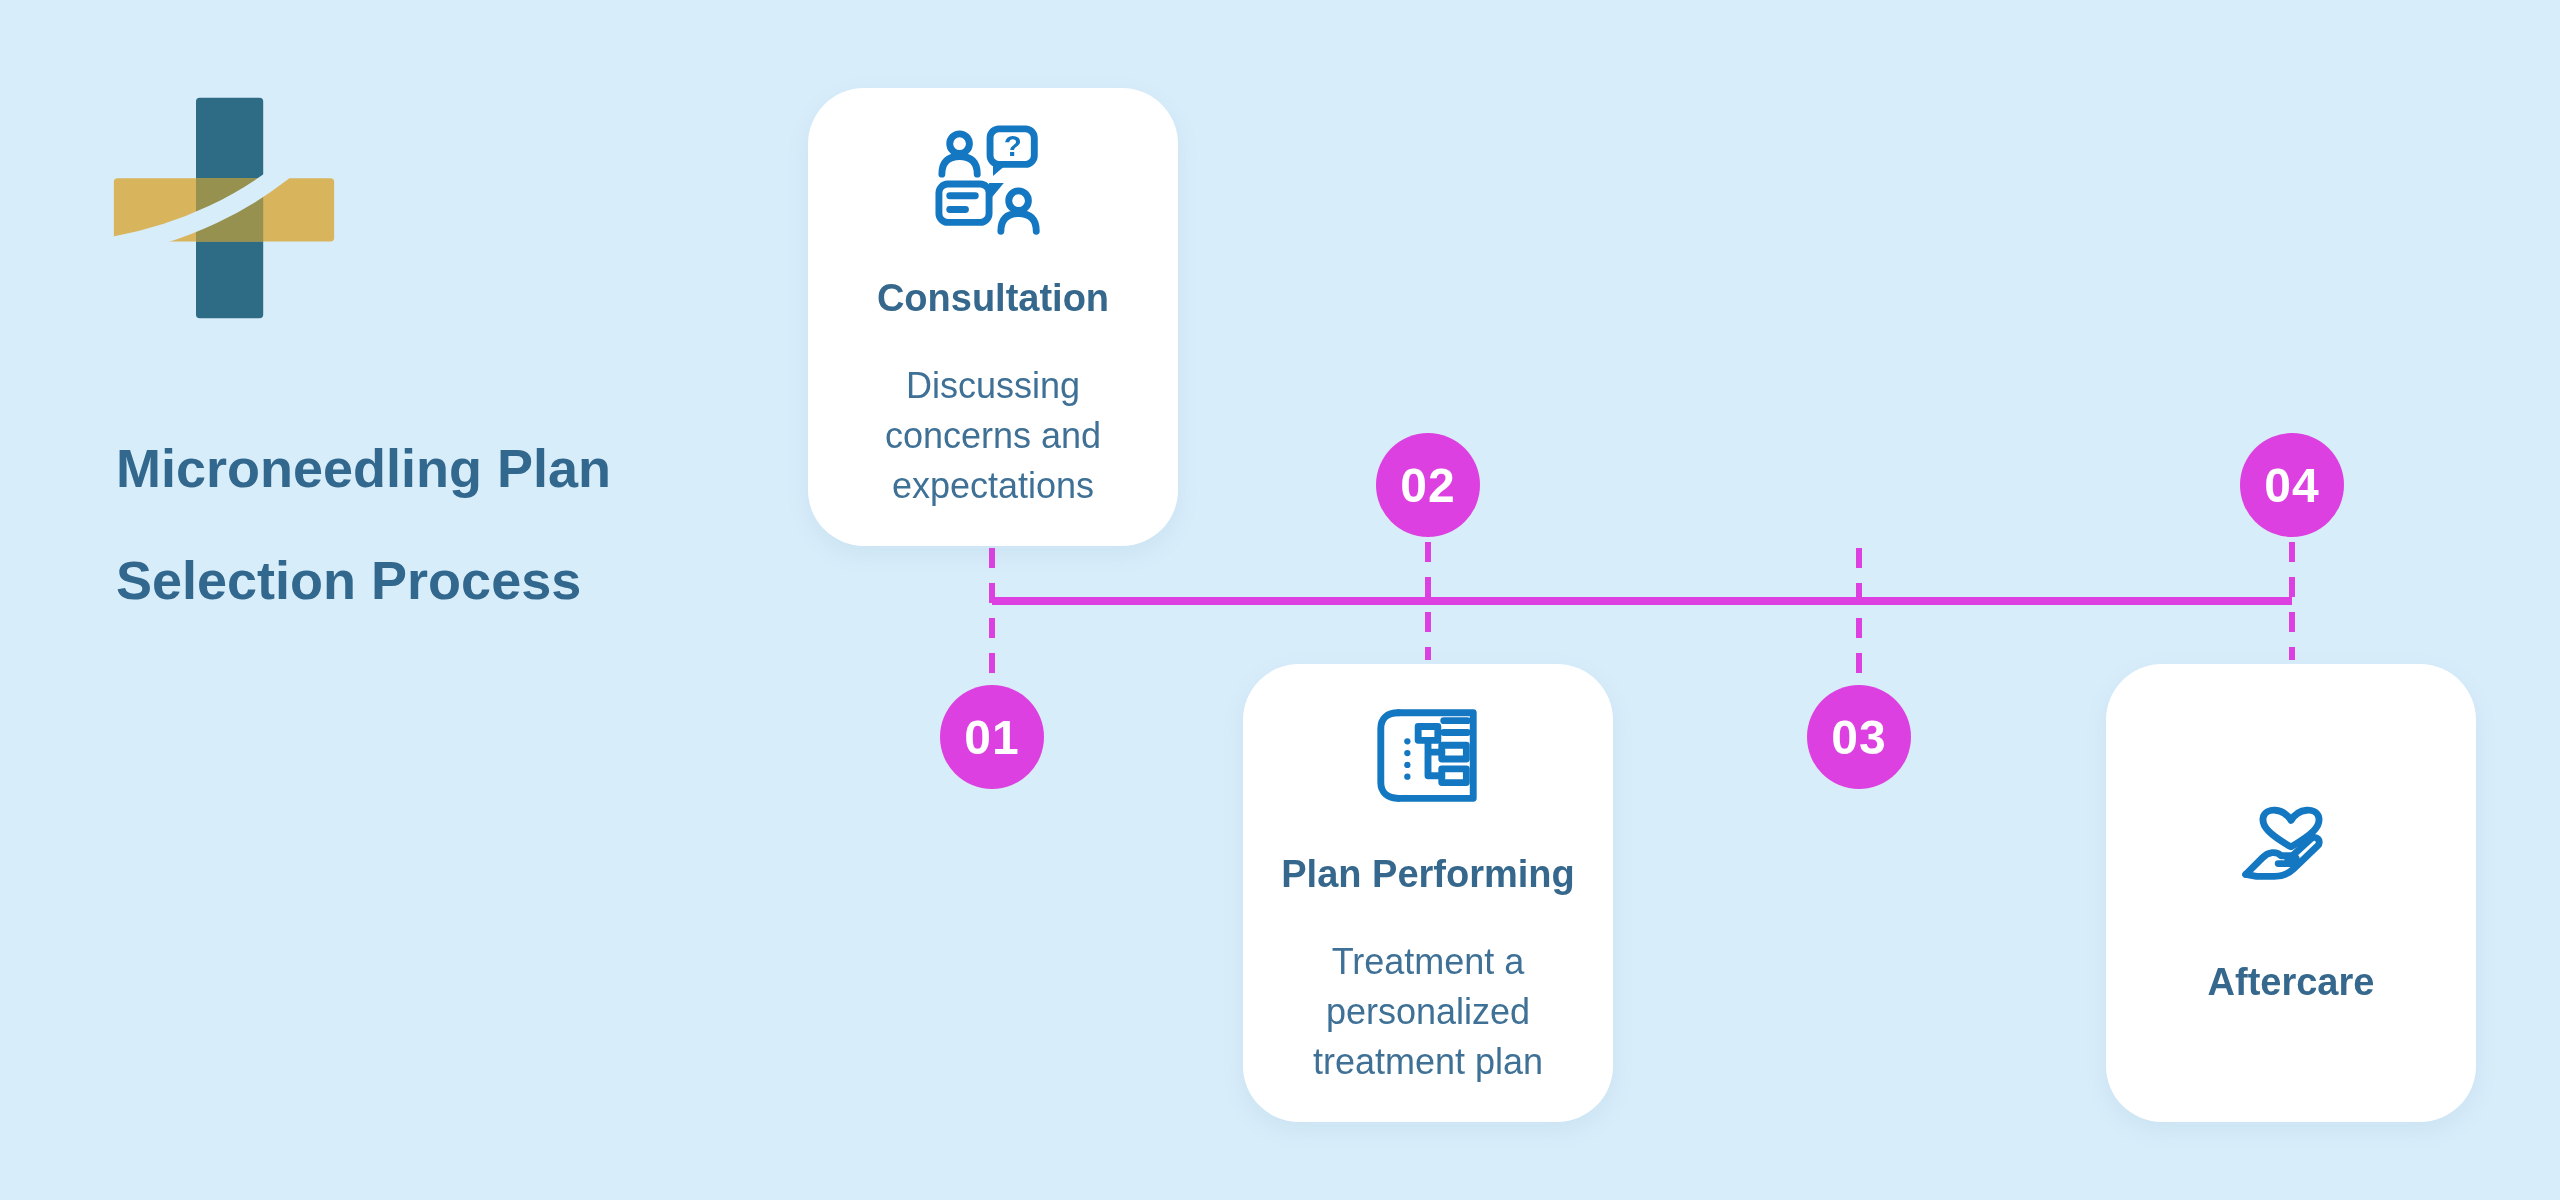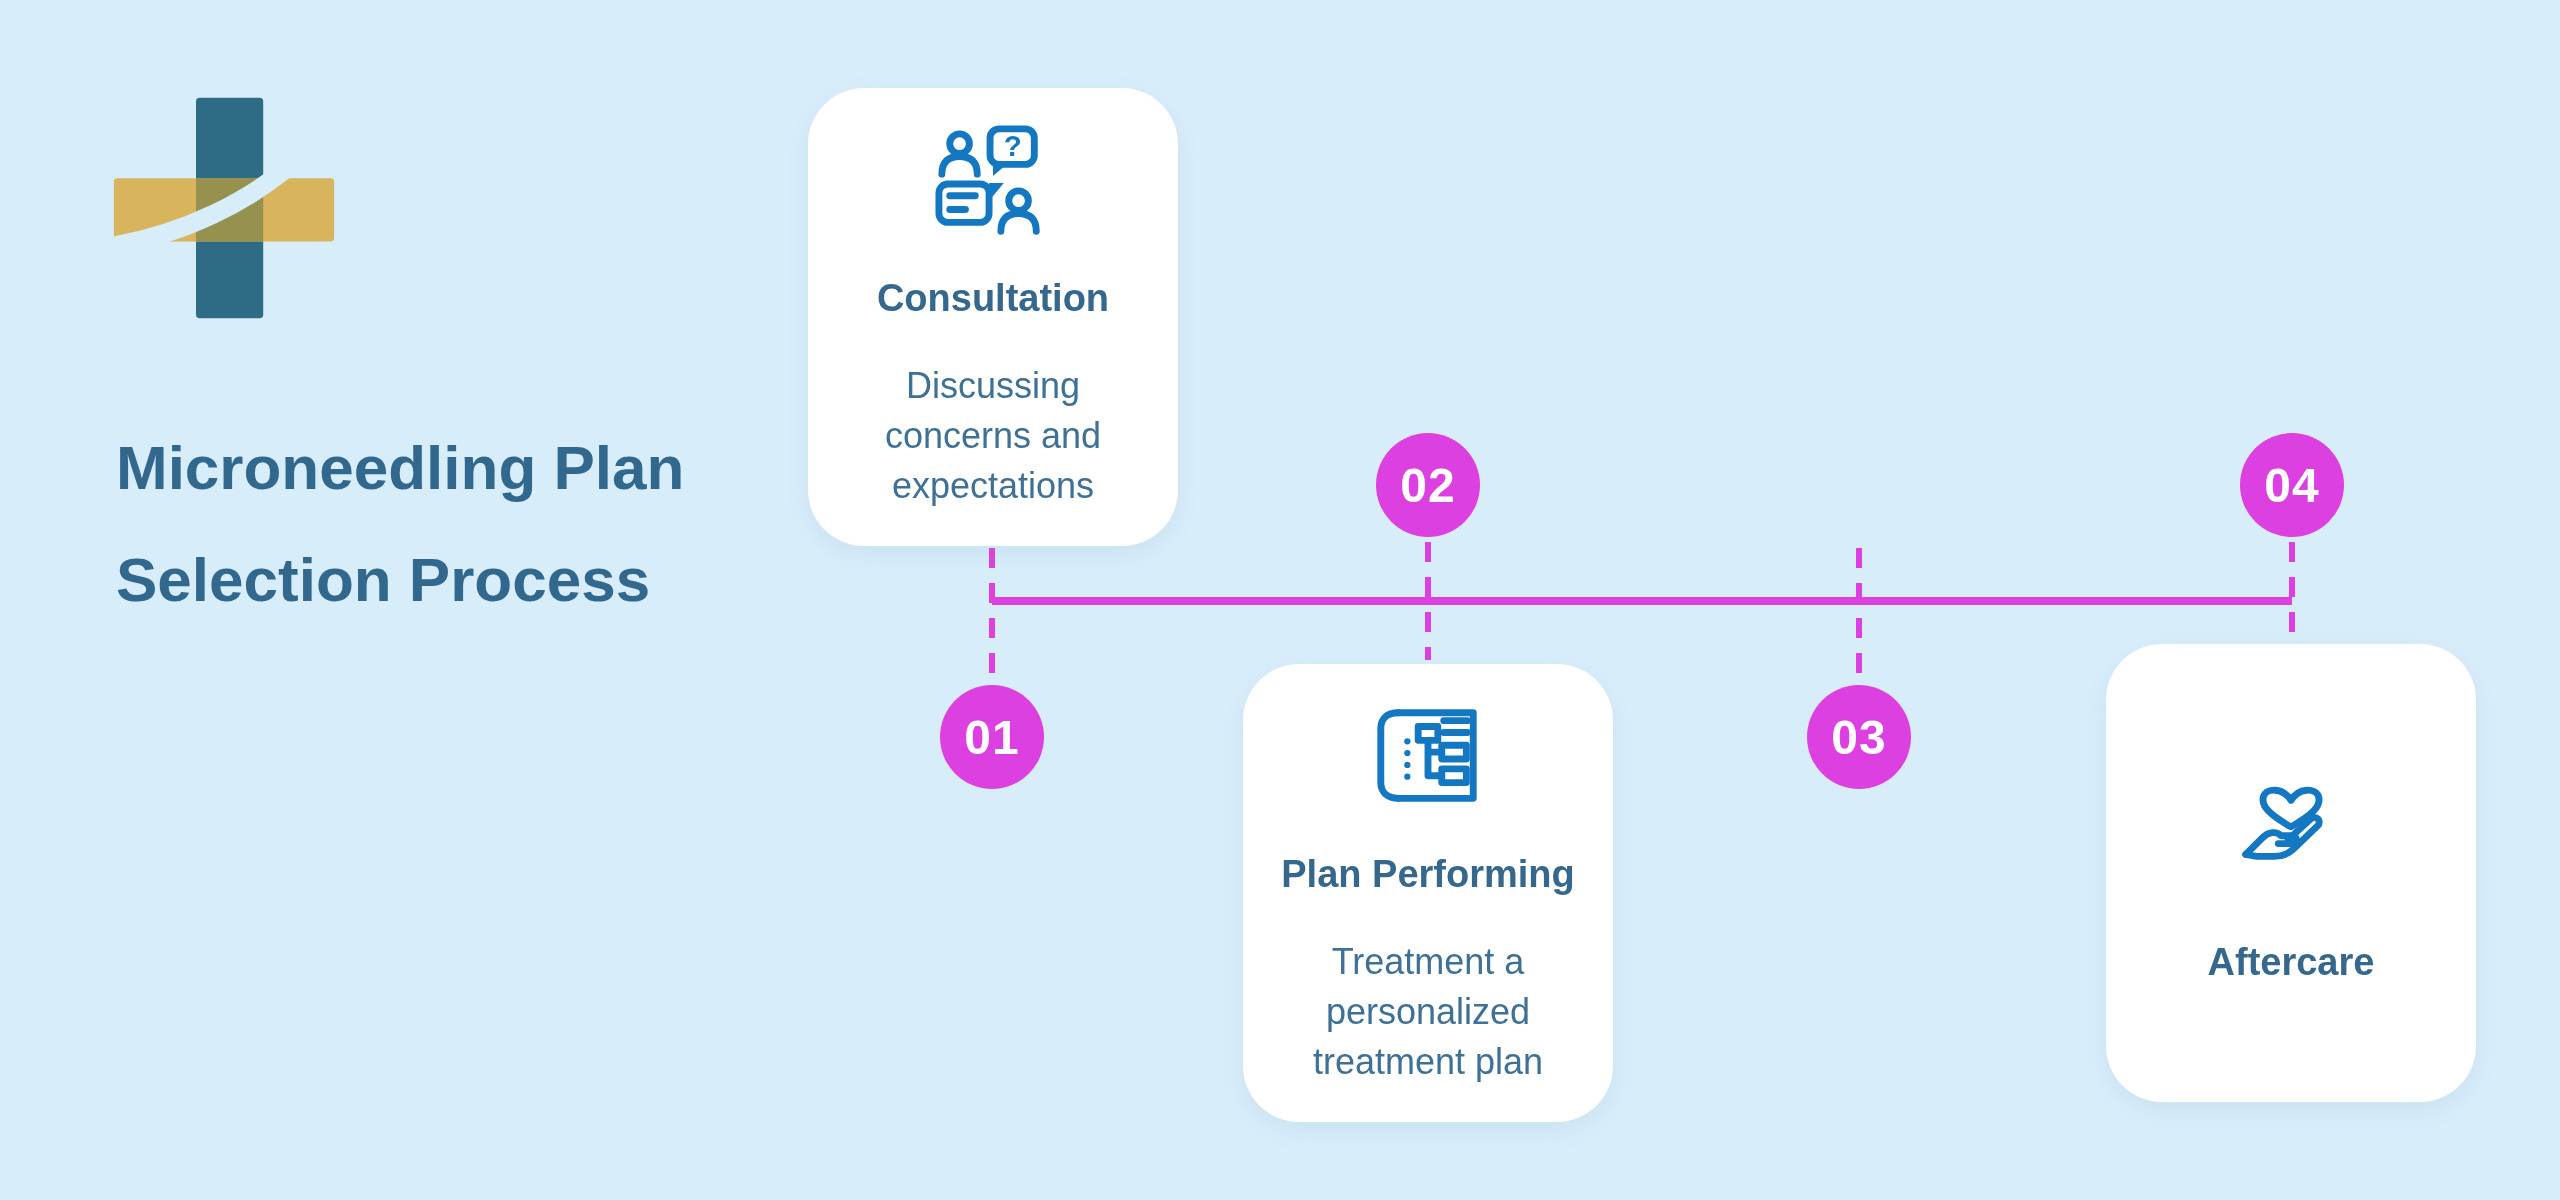--- a/index.html
+++ b/index.html
@@ -11,39 +11,39 @@
     overflow: hidden;
   }
   .canvas { position: absolute; inset: 0; width: 2560px; height: 1200px; }
 
   
   .logo { position: absolute; left: 112px; top: 92px; width: 224px; height: 232px; }
 
   
   .page-title {
     position: absolute; left: 116px; top: 412px; width: 660px;
-    font-size: 62px; line-height: 112px; font-weight: 700;
+    font-size: 54px; line-height: 112px; font-weight: 700;
     color: #33688e; letter-spacing: 0px;
   }
 
   
   .timeline-svg { position: absolute; left: 0; top: 0; }
 
   
   .card {
     position: absolute; width: 370px; height: 458px;
     background: #ffffff; border-radius: 56px;
     box-shadow: 0 8px 22px rgba(90, 140, 175, 0.10);
     display: flex; flex-direction: column; align-items: center; justify-content: center;
     padding: 10px 30px; box-sizing: border-box; text-align: center;
   }
   .card-1 { left: 808px;  top: 88px; }
   .card-2 { left: 1243px; top: 664px; }
   .card-3 { left: 1674px; top: 88px; }
-  .card-4 { left: 2106px; top: 644px; gap: 27px; }
+  .card-4 { left: 2106px; top: 664px; gap: 27px; }
 
   .card .icon { width: 118px; height: 118px; flex: 0 0 auto; }
   .card h3 {
     margin: 34px 0 0 0;
     font-size: 38px; line-height: 1.2; font-weight: 700; color: #35688c;
   }
   .card p {
     margin: 40px 0 0 0;
     font-size: 36px; line-height: 1.38; font-weight: 400; color: #3f7096;
   }

